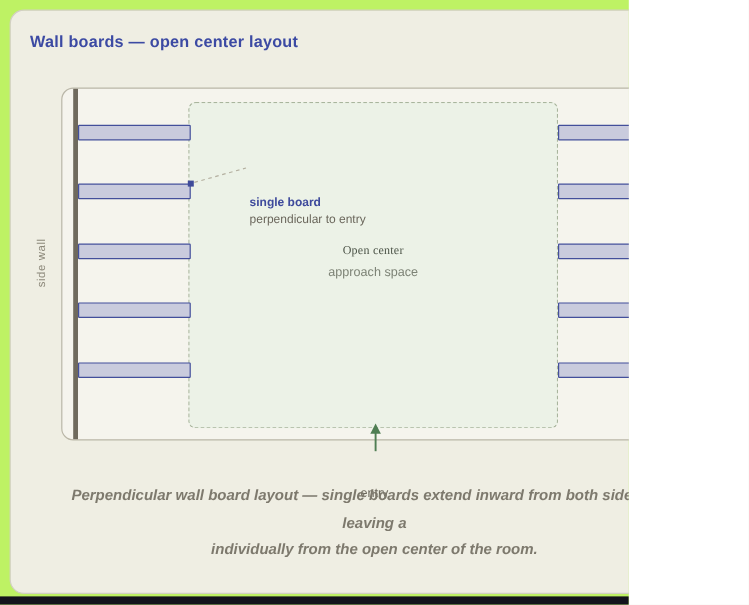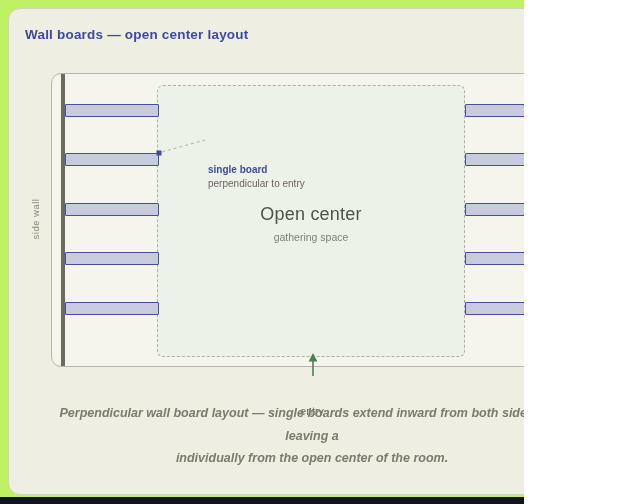--- a/index.html
+++ b/index.html
@@ -46,21 +46,21 @@
     position: absolute; left: 105px; top: 11px;
     width: 308px; height: 272px;
     background: #ecf2e7;
     border: 1.5px dashed #a9b59d;
     border-radius: 6px;
   }
   .oc-text {
     position: absolute; left: 0; right: 0; top: 118px;
     text-align: center;
   }
-  .oc-title { font-size: 18px; color: #4d5549; letter-spacing: 0.2px; }
+  .oc-title { font-size: 10px; color: #4d5549; letter-spacing: 0.2px; font-family: Liberation Serif, serif; }
   .oc-sub   { font-size: 10.5px; color: #7d8376; margin-top: 6px; }
 
   .wall {
     position: absolute; top: 0; bottom: 0; width: 4px;
     background: #6f6a5d;
   }
   .wall-left  { left: 9px; }
   .wall-right { left: 507px; }
 
   .board {
@@ -117,21 +117,21 @@
 <div id="screen">
   <div class="card">
 
     <h1 class="title">Wall boards — open center layout</h1>
 
     <div class="room">
 
       <div class="open-center">
         <div class="oc-text">
           <div class="oc-title">Open center</div>
-          <div class="oc-sub">gathering space</div>
+          <div class="oc-sub">approach space</div>
         </div>
       </div>
 
       <div class="wall wall-left"></div>
       <div class="wall wall-right"></div>
 
       <div class="board board-left r1"></div>
       <div class="board board-left r2"></div>
       <div class="board board-left r3"></div>
       <div class="board board-left r4"></div>

